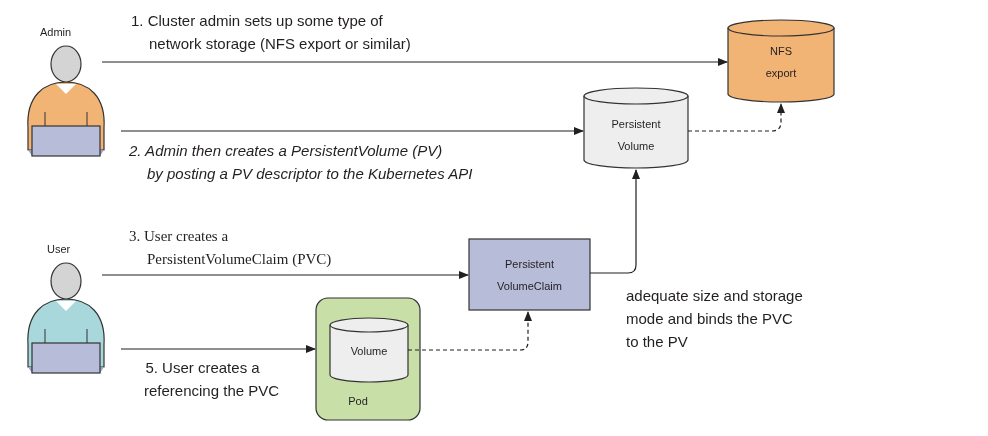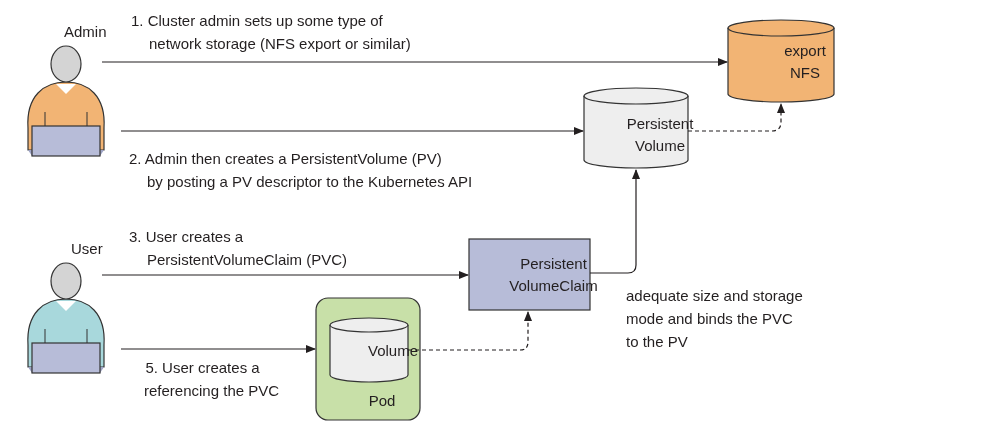--- a/index.html
+++ b/index.html
@@ -1,19 +1,19 @@
 <!DOCTYPE html>
 <html><head>
 <meta charset="utf-8">
 <style>
   html, body { margin: 0; padding: 0; background: #ffffff; }
   body { width: 988px; height: 436px; position: relative; overflow: hidden;
          font-family: "Liberation Sans", sans-serif; color: #231f20; }
   svg { position: absolute; left: 0; top: 0; }
-  .lbl { position: absolute; font-size: 15px; line-height: 22px; white-space: nowrap; margin-left: 24px; }
+  .lbl { position: absolute; font-size: 11px; line-height: 22px; white-space: nowrap; }
   .step { position: absolute; font-size: 15px; line-height: 23px; }
   .step .l { display: block; white-space: nowrap; }
   .step .indent { padding-left: 18px; }
   .center { text-align: center; }
 </style>
 </head>
 <body>
 
 <svg width="988" height="436" viewBox="0 0 988 436">
   <defs>
@@ -67,43 +67,43 @@
   <line x1="121" y1="349" x2="315" y2="349" stroke="#231f20" stroke-width="1.2" marker-end="url(#arr)"></line>
   <path d="M590,273 L628,273 Q636,273 636,265 L636,170" fill="none" stroke="#231f20" stroke-width="1.2" marker-end="url(#arr)"></path>
   <path d="M688,131 L772,131 Q781,131 781,122 L781,104" fill="none" stroke="#231f20" stroke-width="1.2" stroke-dasharray="4,3" marker-end="url(#arr)"></path>
   <path d="M408,350 L520,350 Q528,350 528,342 L528,312" fill="none" stroke="#231f20" stroke-width="1.2" stroke-dasharray="4,3" marker-end="url(#arr)"></path>
 </svg>
 
 <div class="lbl" style="left:40px; top:21px;">Admin</div>
 <div class="lbl" style="left:47px; top:238px;">User</div>
 
 <div class="lbl center" style="left:728px; top:40px; width:106px;">
+  <div>NFS</div>
   <div>export</div>
-  <div>NFS</div>
 </div>
 <div class="lbl center" style="left:584px; top:113px; width:104px;">
   <div>Persistent</div>
   <div>Volume</div>
 </div>
 <div class="lbl center" style="left:469px; top:253px; width:121px;">
   <div>Persistent</div>
   <div>VolumeClaim</div>
 </div>
 <div class="lbl center" style="left:330px; top:340px; width:78px;">Volume</div>
 <div class="lbl center" style="left:316px; top:390px; width:84px;">Pod</div>
 
 <div class="step" style="left:131px; top:9px;">
   <span class="l">1. Cluster admin sets up some type of</span>
   <span class="l indent">network storage (NFS export or similar)</span>
 </div>
-<div class="step" style="left:129px; top:147px;">
+<div class="step" style="left:129px; top:139px;font-style:italic;">
   <span class="l">2. Admin then creates a PersistentVolume (PV)</span>
   <span class="l indent">by posting a PV descriptor to the Kubernetes API</span>
 </div>
-<div class="step" style="left:129px; top:225px;">
+<div class="step" style="left:129px; top:225px;font-family:Liberation Serif, serif;">
   <span class="l">3. User creates a</span>
   <span class="l indent">PersistentVolumeClaim (PVC)</span>
 </div>
 <div class="step" style="left:608px; top:284px;">
   <span class="l indent">adequate size and storage</span>
   <span class="l indent">mode and binds the PVC</span>
   <span class="l indent">to the PV</span>
 </div>
 <div class="step" style="left:126px; top:356px;text-align:center;">
   <span class="l">5. User creates a</span>

